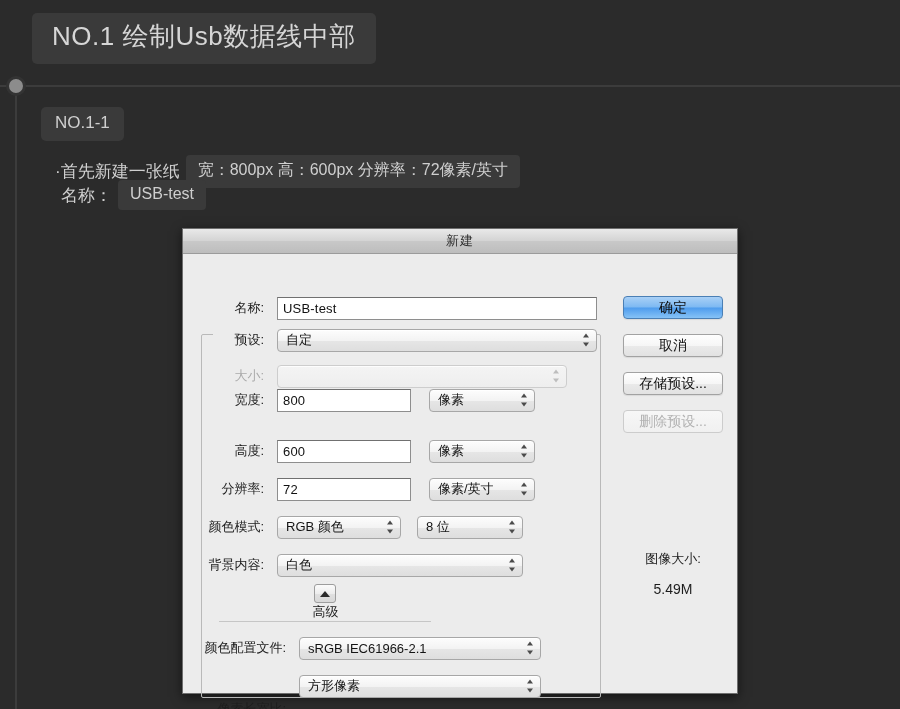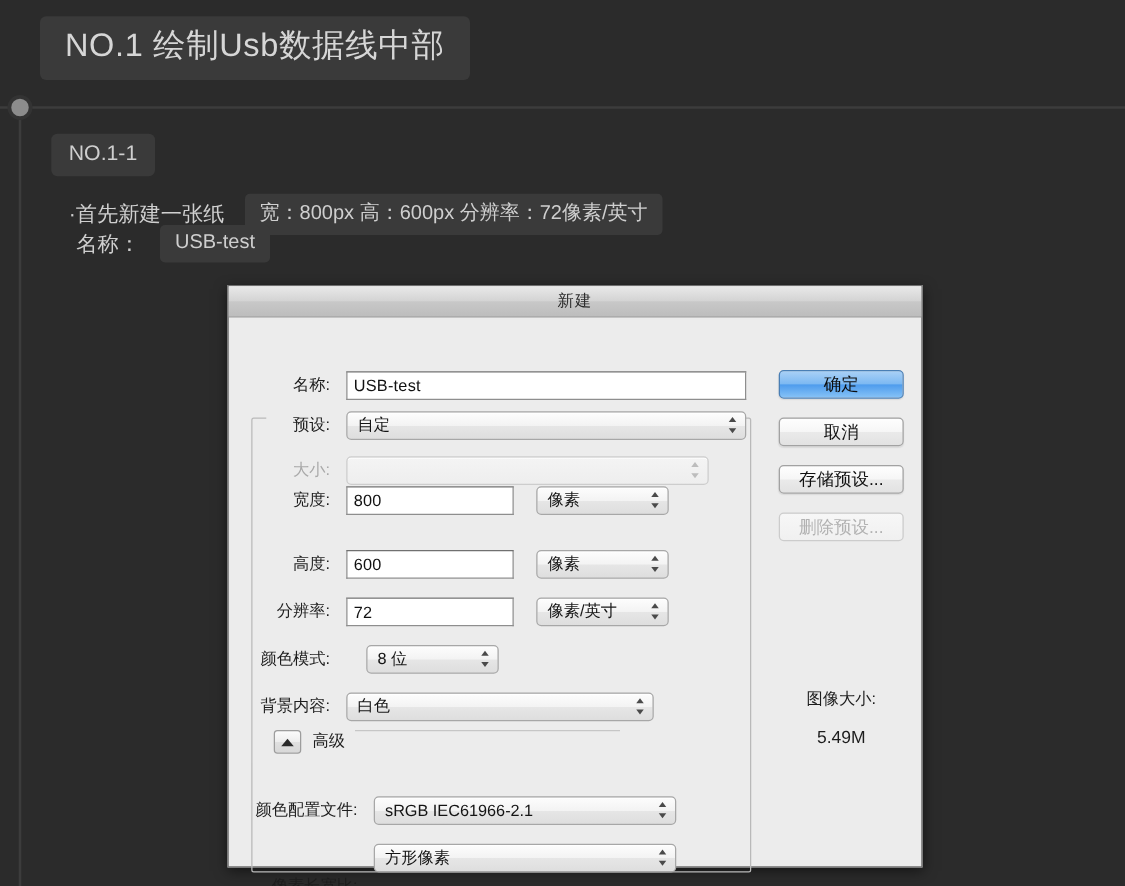--- a/index.html
+++ b/index.html
@@ -57,21 +57,21 @@
     white-space: nowrap;
   }
   .note-line1 {
     position: absolute; left: 55px; top: 155px;
     display: flex; align-items: center;
     white-space: nowrap;
   }
   .note-plain {
     color: #cfcfcf;
     font-size: 17px;
-    padding-right: 16px;
+    padding-right: 6px;
   }
   .note-chip {
     background: #3a3a3a;
     border-radius: 4px;
     color: #cfcfcf;
     font-size: 16px;
     padding: 5px 12px 7px 12px;
     white-space: nowrap;
   }
   .note-line2 {
@@ -179,21 +179,21 @@
   .arrows i.dn {
     bottom: 1px;
     border-left: 3.5px solid transparent;
     border-right: 3.5px solid transparent;
     border-top: 4px solid #4a4a4a;
   }
   .pop.dimmed .arrows i.up { border-bottom-color: #bdbdbd; }
   .pop.dimmed .arrows i.dn { border-top-color: #bdbdbd; }
 
   
-  .adv-row { position: absolute; left: 36px; top: 330px; display: flex; align-items: flex-start; }
+  .adv-row { position: absolute; left: 36px; top: 330px; display: flex; align-items: center; flex-direction: column; }
   .disc-btn {
     width: 22px; height: 19px;
     background: linear-gradient(to bottom, #fbfbfb 0%, #ededed 50%, #e0e0e0 51%, #d8d8d8 100%);
     border: 1px solid #9d9d9d;
     border-radius: 3px;
     display: flex; align-items: center; justify-content: center;
   }
   .disc-btn .tri {
     width: 0; height: 0;
     border-left: 5px solid transparent;
@@ -330,20 +330,27 @@
           <span>像素/英寸</span>
           <span class="arrows">
               <i class="up"></i>
               <i class="dn"></i>
             </span>
         </span>
       </div>
 
       <div class="row" style="left:18px; top:261px;">
         <span class="lbl" style="width:76px;">颜色模式:</span>
+        <span class="pop" style="width:124px;">
+          <span>RGB 颜色</span>
+          <span class="arrows">
+              <i class="up"></i>
+              <i class="dn"></i>
+            </span>
+        </span>
         <span class="pop" style="width:106px; margin-left:16px;">
           <span>8 位</span>
           <span class="arrows">
               <i class="up"></i>
               <i class="dn"></i>
             </span>
         </span>
       </div>
 
       <div class="row" style="left:18px; top:299px;">

